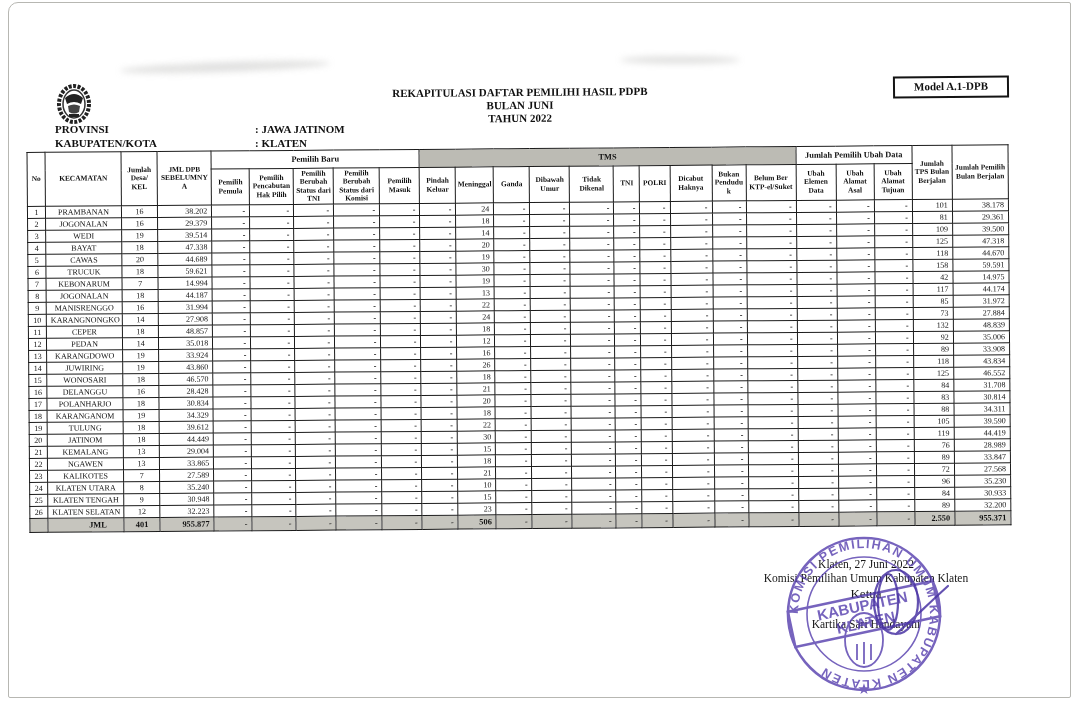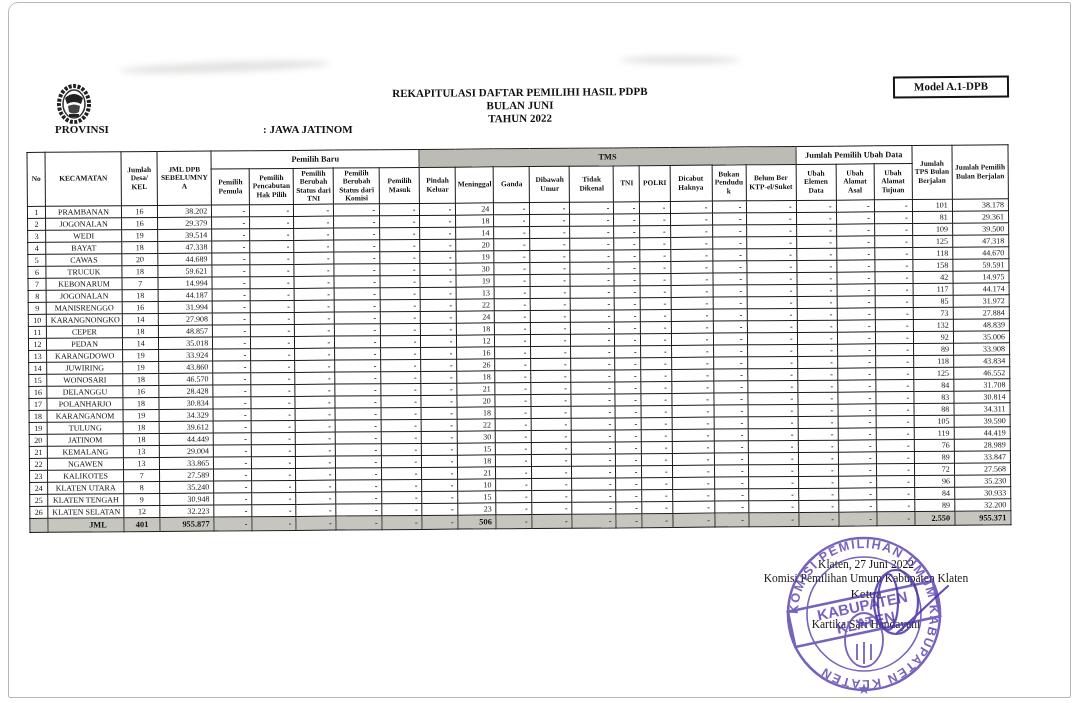--- a/index.html
+++ b/index.html
@@ -12,21 +12,21 @@
   .smudge{position:absolute;background:rgba(150,150,148,.28);border-radius:50%;filter:blur(3px);}
   .smudge1{left:120px;top:62px;width:210px;height:10px;transform:rotate(-2deg);}
   .smudge2{left:620px;top:56px;width:120px;height:8px;}
 
   .model-box{position:absolute;left:893px;top:76px;width:112px;height:18px;
     border:2px solid #141414;text-align:center;font-weight:bold;font-size:11px;line-height:17px;
     transform:rotate(-0.6deg);}
   .title-block{position:absolute;left:360px;top:86px;width:320px;text-align:center;
     font-weight:bold;font-size:11px;line-height:13px;transform:rotate(-0.5deg);}
   .meta-block{position:absolute;left:55px;top:122px;font-weight:bold;font-size:11px;line-height:14px;}
-  .meta-row{display:flex;gap:8px;}
+  .meta-row{display:flex;}
   .meta-label{width:200px;}
   .logo{position:absolute;left:55px;top:84px;}
 
   .table-wrap{position:absolute;left:28px;top:152px;transform:rotate(-0.45deg);transform-origin:0 50%;}
   table{border-collapse:collapse;table-layout:fixed;width:982px;}
   th,td{border:1px solid #1c1c1c;overflow:hidden;}
   th{font-size:7.4px;line-height:1.12;padding:1px 1px;font-weight:bold;vertical-align:middle;
      word-wrap:break-word;background:#fff;}
   .group-th{font-size:8.4px;height:15px;}
   .tms-shade{background:#bcbbb4;}
@@ -68,20 +68,24 @@
   <div class="title-block">
     <div>REKAPITULASI DAFTAR PEMILIHI HASIL PDPB</div>
     <div>BULAN JUNI</div>
     <div>TAHUN 2022</div>
   </div>
 
   <div class="meta-block">
     <div class="meta-row">
       <span class="meta-label">PROVINSI</span>
       <span>: JAWA JATINOM</span>
+    </div>
+    <div class="meta-row">
+      <span class="meta-label">KABUPATEN/KOTA</span>
+      <span>: KLATEN</span>
     </div>
   </div>
 
   <div class="table-wrap">
     <table>
       <colgroup>
         <col style="width:18px">
           <col style="width:76px">
           <col style="width:36px">
           <col style="width:54px">

